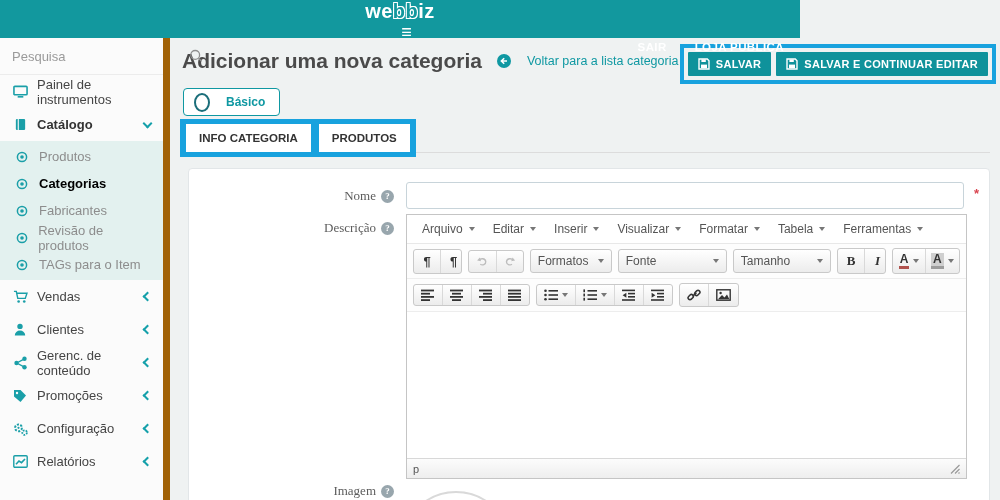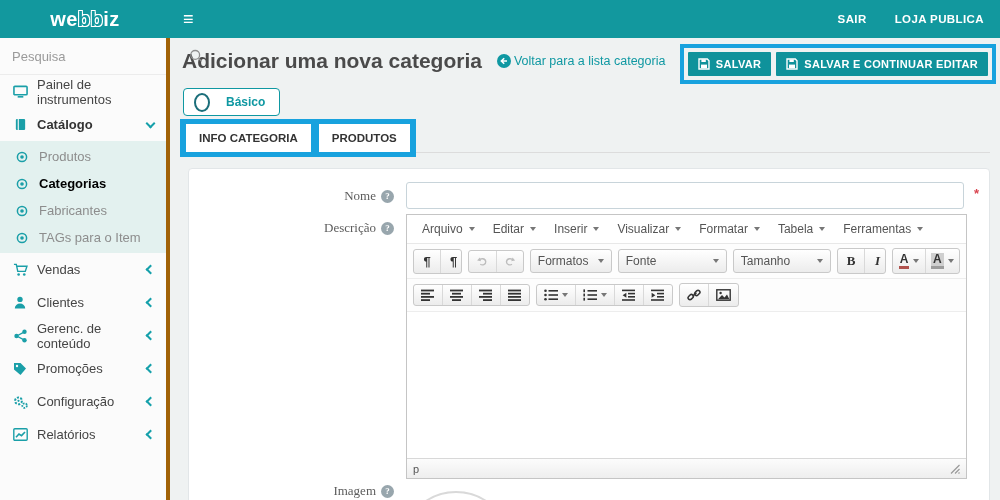--- a/index.html
+++ b/index.html
@@ -1,47 +1,47 @@
 <!DOCTYPE html>
 <html><head>
 <meta charset="utf-8">
 <style>
   * { margin:0; padding:0; box-sizing:border-box; }
   body { font-family:"Liberation Sans", sans-serif; }
   .app { position:relative; width:1000px; height:500px; overflow:hidden; background:#eff2f2; }
 
   
-  .navbar { position:absolute; top:0; left:0; width:1000px; height:38px; background:#12989e; display:flex; align-items:center; z-index:30; }
+  .navbar { position:absolute; top:0; left:0; width:800px; height:38px; background:#12989e; display:flex; align-items:center; z-index:30;flex-direction:column; }
   .brand { width:170px; text-align:center; font-size:20px; font-weight:bold; color:#fff; letter-spacing:.5px; cursor:pointer; }
   .brand .outl { color:#12989e; text-shadow:-1px -1px 0 #fff,1px -1px 0 #fff,-1px 1px 0 #fff,1px 1px 0 #fff,0 1px 0 #fff,0 -1px 0 #fff; }
   .hamburger { margin-left:13px; color:#fff; font-size:18px; font-weight:bold; cursor:pointer; line-height:1; }
   .nav-links { margin-left:auto; display:flex; gap:28px; padding-right:16px; }
   .nav-links a { color:#fff; font-size:11.5px; font-weight:600; letter-spacing:.4px; text-decoration:none; cursor:pointer; }
 
   
-  .sidebar { position:absolute; top:38px; left:0; width:170px; height:462px; background:#fbfbfb; border-right:4px solid #a16207; z-index:20; }
+  .sidebar { position:absolute; top:38px; left:0; width:170px; height:462px; background:#fbfbfb; border-right:7px solid #a16207; z-index:20; }
   .search-row { height:37px; display:flex; align-items:center; padding:0 12px; border-bottom:1px solid #ececec; }
   .search-row input { flex:1; border:none; outline:none; background:transparent; font-size:13px; color:#777; font-family:inherit; }
   .search-row input::placeholder { color:#9a9a9a; }
   .s-item { height:33px; display:flex; align-items:center; gap:9px; padding:0 12px; font-size:13px; color:#454545; cursor:pointer; }
   .s-item .lbl { flex:1; }
   .s-item.bold .lbl { font-weight:bold; color:#333; }
   .submenu { background:#e3f1ef; padding:2px 0; }
   .sub-item { height:27px; display:flex; align-items:center; gap:9px; padding:0 12px 0 14px; font-size:13px; color:#8d8d8d; cursor:pointer; }
   .sub-item.active { color:#000000; font-weight:bold; }
   .chev { width:7px; height:7px; display:inline-block; }
   .chev-down { border-right:2px solid #15a0aa; border-bottom:2px solid #15a0aa; transform:rotate(45deg); margin-top:-3px; }
   .chev-left { border-left:2px solid #15a0aa; border-bottom:2px solid #15a0aa; transform:rotate(45deg); }
   .icn { display:inline-flex; align-items:center; justify-content:center; width:16px; }
 
   
   .main { position:absolute; top:38px; left:170px; width:830px; height:462px; overflow:hidden; }
   .page-header { position:absolute; left:12px; top:11px; display:flex; align-items:center; gap:15px; }
   .page-header h1 { font-size:21px; font-weight:600; color:#4a4a4a; }
-  .back-link { display:flex; align-items:flex-start; gap:3px; color:#0f98a2; font-size:12.5px; text-decoration:none; cursor:pointer; }
+  .back-link { display:flex; align-items:flex-start; gap:16px; color:#0f98a2; font-size:12.5px; text-decoration:none; cursor:pointer; }
 
   .btns-hl { position:absolute; top:6px; right:4px; border:4px solid #18a2de; padding:4px; display:flex; gap:5px; background:transparent; z-index:5; }
   .btn-teal { display:flex; align-items:center; gap:6px; background:#0f929b; color:#fff; font-size:11px; font-weight:bold; letter-spacing:.3px; padding:6px 10px; border:none; border-radius:1px; cursor:pointer; font-family:inherit; }
 
   .toggle { position:absolute; left:13px; top:50px; width:97px; height:28px; border:1px solid #0f98a2; border-radius:4px; background:#fff; display:flex; align-items:center; padding:0 10px; gap:16px; cursor:pointer; }
   .toggle .knob { width:16px; height:19px; border:2px solid #1b6e7a; border-radius:50%; background:#fff; }
   .toggle .t-lbl { color:#0f98a2; font-size:12px; font-weight:bold; }
 
   .tab-underline { position:absolute; left:10px; right:10px; top:114px; height:1px; background:#dcdcdc; }
   .tabs-hl { position:absolute; left:10px; top:81px; background:#18a2de; padding:5px 6px; display:flex; gap:8px; z-index:6; }
@@ -149,20 +149,29 @@
           </span>
         <span>Fabricantes</span>
       </div>
       <div class="sub-item">
         <span class="icn">
             <svg width="12" height="12" viewBox="0 0 12 12">
               <circle cx="6" cy="6" r="4.6" fill="none" stroke="#1a9fa8" stroke-width="1.5"></circle>
               <circle cx="6" cy="6" r="1.8" fill="#1a9fa8"></circle>
             </svg>
           </span>
+        <span>Revisão de produtos</span>
+      </div>
+      <div class="sub-item">
+        <span class="icn">
+            <svg width="12" height="12" viewBox="0 0 12 12">
+              <circle cx="6" cy="6" r="4.6" fill="none" stroke="#1a9fa8" stroke-width="1.5"></circle>
+              <circle cx="6" cy="6" r="1.8" fill="#1a9fa8"></circle>
+            </svg>
+          </span>
         <span>TAGs para o Item</span>
       </div>
     </div>
 
     <div class="s-item">
       <span class="icn">
         <svg width="15" height="14" viewBox="0 0 16 14">
             <path d="M1 1 h2.5 l1.6 7.5 h8 l1.8 -5.5 h-10.6" fill="none" stroke="#1a9fa8" stroke-width="1.5"></path>
             <circle cx="6" cy="11.8" r="1.4" fill="#1a9fa8"></circle>
             <circle cx="12" cy="11.8" r="1.4" fill="#1a9fa8"></circle>

